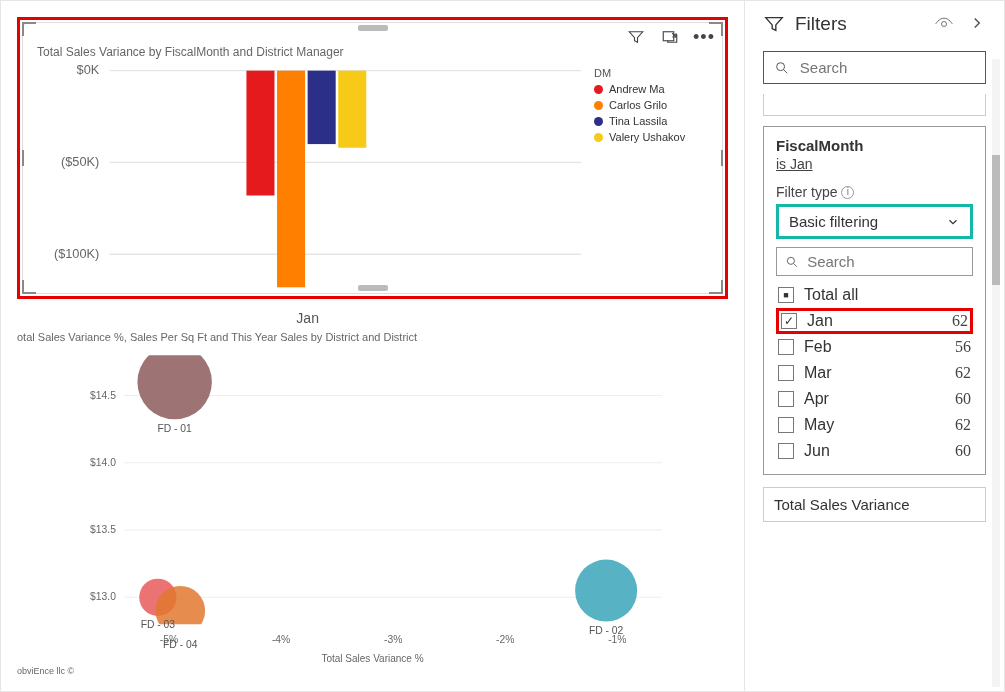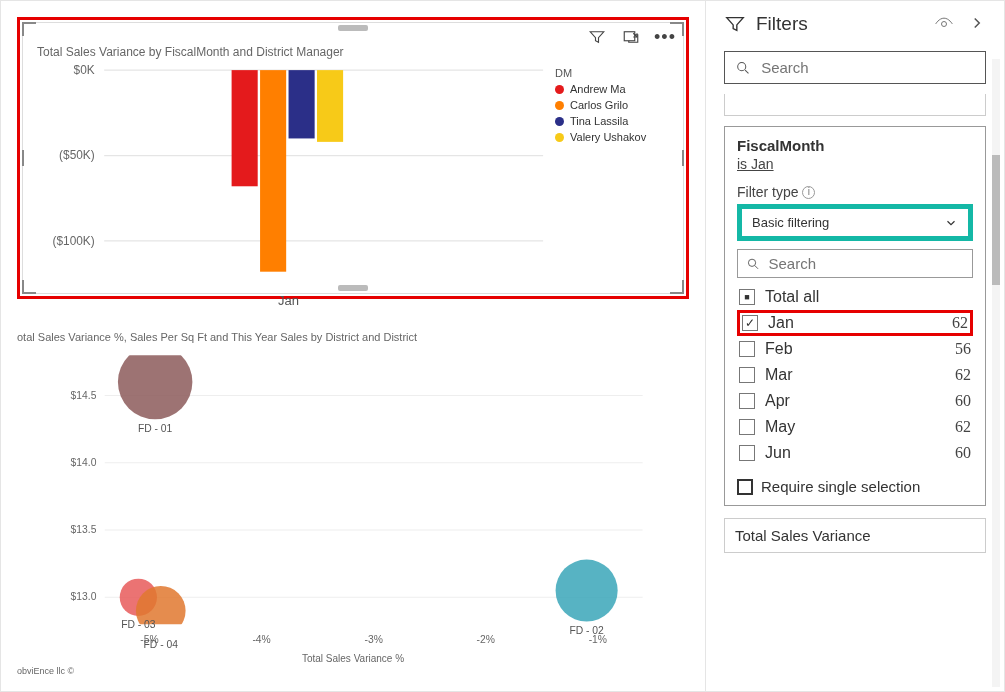--- a/index.html
+++ b/index.html
@@ -1,19 +1,19 @@
 <!DOCTYPE html>
 <html><head>
 <meta charset="utf-8">
 <style>
   * { box-sizing: border-box; font-family: "Segoe UI", sans-serif; }
   body { margin:0; padding:0; background:#fff; color:#333; }
   .canvas { display:flex; width:1005px; height:692px; border:1px solid #e5e5e5; }
   .left { flex:1; position:relative; padding:16px; overflow:hidden; }
-  .right { width:299px; border-left:1px solid #e5e5e5; display:flex; flex-direction:column; position:relative; }
+  .right { width:260px; border-left:1px solid #e5e5e5; display:flex; flex-direction:column; position:relative; }
 
   
   .visual-selected { position:relative; border:3px solid #e60000; padding:2px; }
   .visual-frame { position:relative; background:#fff; border:1px solid #ddd; height:272px; }
   .grip { position:absolute; width:14px; height:14px; }
   .grip.tl { top:-1px; left:-1px; border-top:2px solid #888; border-left:2px solid #888; }
   .grip.tr { top:-1px; right:-1px; border-top:2px solid #888; border-right:2px solid #888; }
   .grip.bl { bottom:-1px; left:-1px; border-bottom:2px solid #888; border-left:2px solid #888; }
   .grip.br { bottom:-1px; right:-1px; border-bottom:2px solid #888; border-right:2px solid #888; }
   .grip.tc, .grip.bc { left:50%; transform:translateX(-50%); width:30px; height:6px; background:#bbb; border-radius:2px; }
@@ -51,21 +51,21 @@
 
   .search-box { margin:4px 18px 10px; border:1px solid #555; display:flex; align-items:center; padding:6px 10px; gap:8px; }
   .search-box input { border:none; outline:none; font-size:15px; width:100%; }
 
   .filter-cards { overflow-y:auto; flex:1; padding:0 18px 12px; }
   .stub-card { border:1px solid #ccc; height:22px; margin-bottom:10px; border-top:none; }
   .filter-card { border:1px solid #999; padding:10px 12px; margin-bottom:12px; }
   .fc-name { font-weight:600; font-size:15px; }
   .fc-sub { font-size:14px; color:#444; margin-top:2px;text-decoration:underline; }
   .fc-label { font-size:14px; color:#444; margin-top:12px; display:flex; align-items:center; gap:4px; }
-  .fc-select { margin-top:4px; border:5px solid #14b8a6; padding:6px 10px; display:flex; justify-content:space-between; align-items:center; font-size:13px; cursor:pointer; }
+  .fc-select { margin-top:4px; border:3px solid #14b8a6; padding:6px 10px; display:flex; justify-content:space-between; align-items:center; font-size:15px; cursor:pointer; }
   .fc-search { margin-top:8px; border:1px solid #999; padding:4px 8px; display:flex; align-items:center; gap:6px; }
   .fc-search input { border:none; outline:none; font-size:15px; width:100%; }
 
   .fc-list { margin-top:6px; max-height:210px; overflow:hidden; position:relative; }
   .fc-item { display:flex; align-items:center; gap:10px; padding:4px 2px; font-size:16px; }
   .fc-item .cnt { margin-left:auto; color:#444;font-family:Liberation Serif, serif; }
   .fc-check { width:16px; height:16px; border:1px solid #777; display:inline-flex; align-items:center; justify-content:center; font-size:12px; color:#333; }
   .fc-check.checked::after { content:"✓"; }
   .fc-check.mixed::after { content:"■"; font-size:9px; }
   .fc-item.selected { border:3px solid #e60000; padding:1px 2px; }
@@ -283,24 +283,20 @@
               <span>May</span>
               <span class="cnt">62</span>
             </div>
             <div class="fc-item">
               <span class="fc-check"></span>
               <span>Jun</span>
               <span class="cnt">60</span>
             </div>
           </div>
 
-        <div class="fc-require">
-          <span class="sq"></span>
-          <span>Require single selection</span>
-        </div>
       </div>
 
       <div class="nested-card">
         <span>Total Sales Variance</span>
       </div>
     </div>
 
     <div class="panel-scroll">
       <div class="panel-thumb"></div>
     </div>

